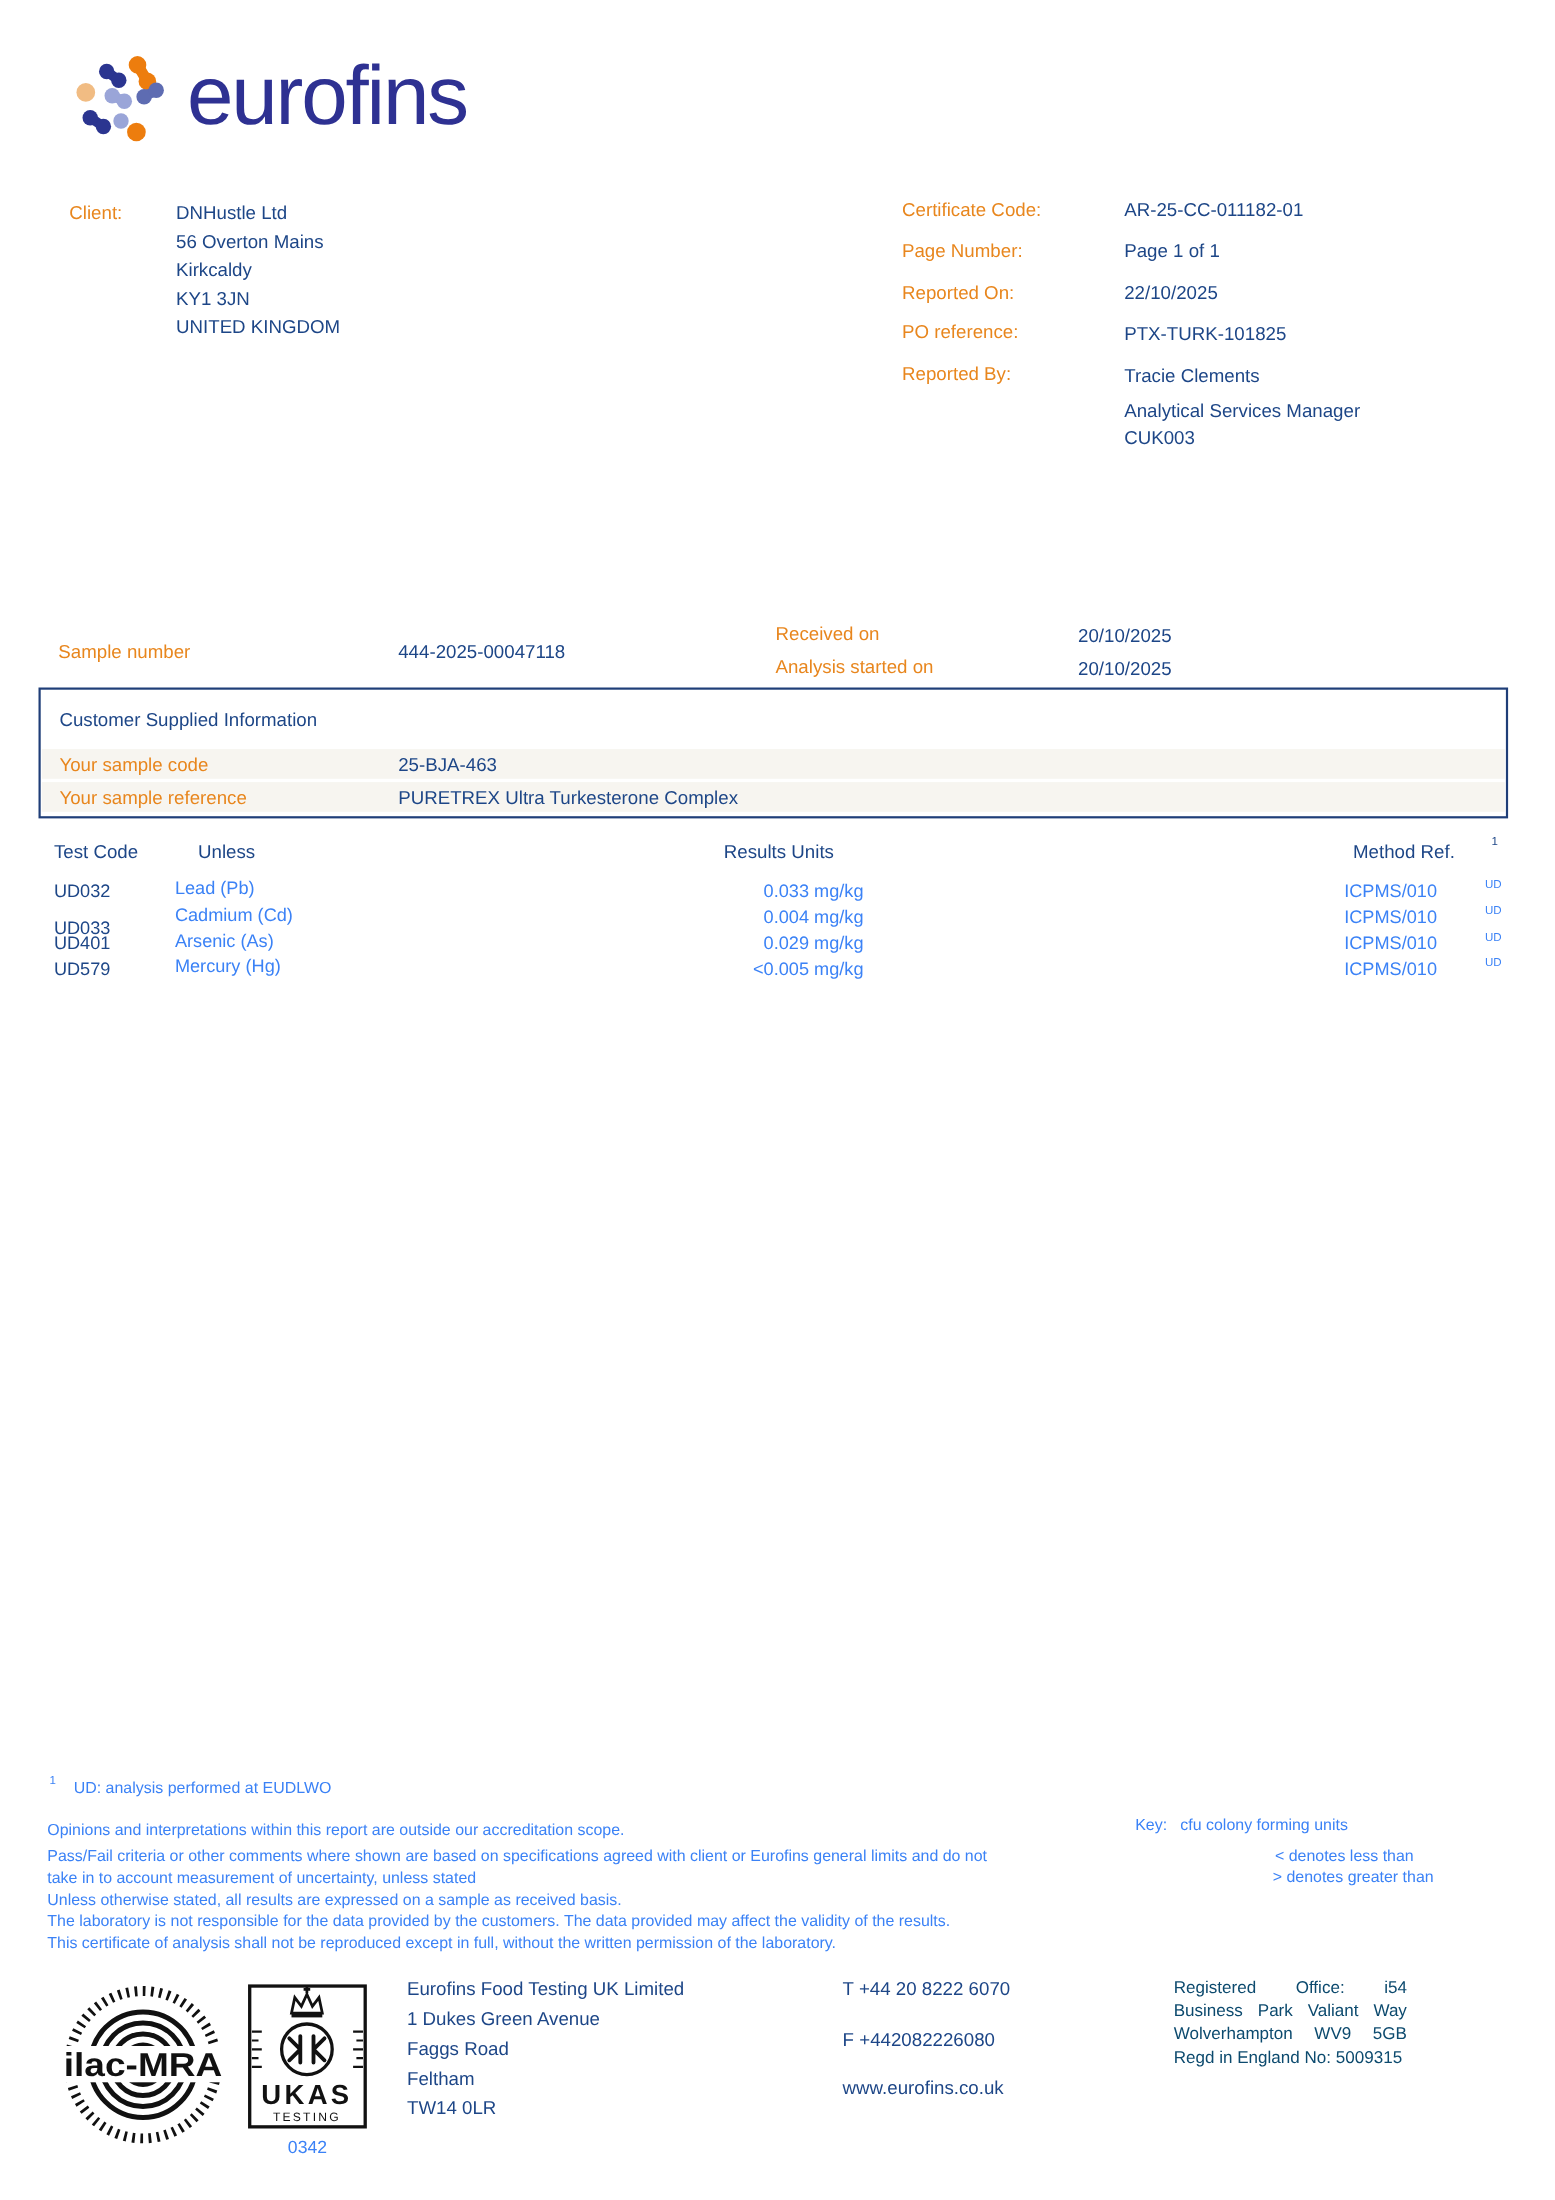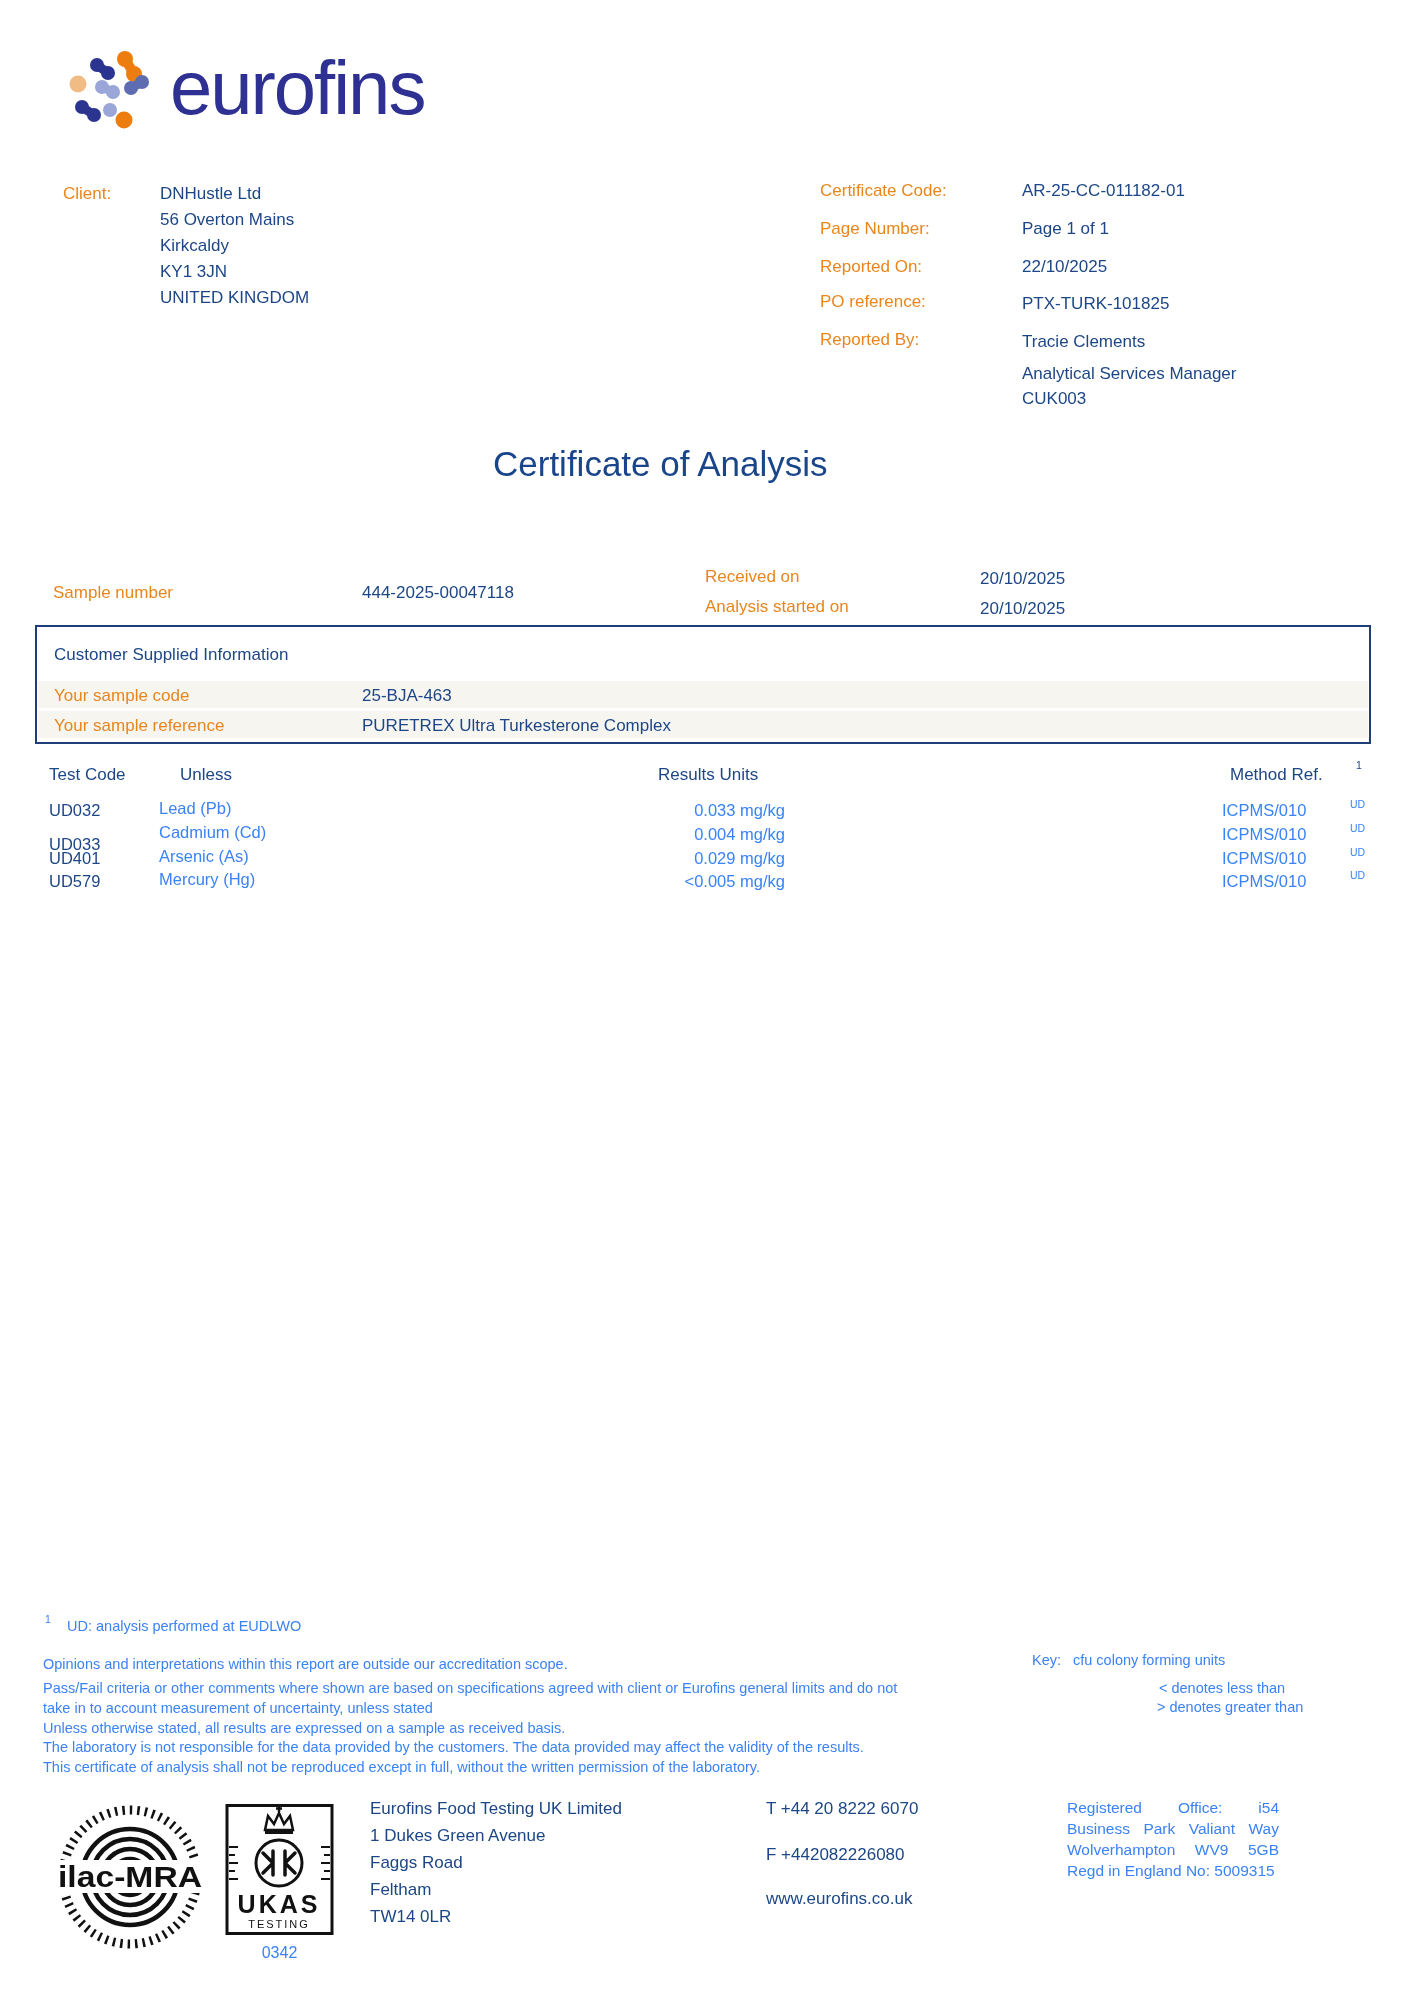--- a/index.html
+++ b/index.html
@@ -12,21 +12,21 @@
   .f17{font-size:17px;}
   .f16{font-size:16.5px;}
   .f14{font-size:14.5px;}
   .sup{font-size:10.5px;}
   .title{font-size:35px;color:#19458A;}
   .brand-word{font-size:76px;font-weight:500;letter-spacing:-2px;color:#2E3192;line-height:1;}
   .cust-box{position:absolute;left:35px;top:625px;width:1336px;height:119px;
             border:2.5px solid #1F3E78;background:#fff;box-sizing:border-box;}
   .band{position:absolute;left:38px;width:1330px;height:27px;background:#F7F5F0;}
   .result-cell{position:absolute;left:540px;width:245px;text-align:right;white-space:nowrap;}
-  .reg-line{position:absolute;left:1067px;width:212px;font-size:15.5px;color:#3b82f6;
+  .reg-line{position:absolute;left:1067px;width:212px;font-size:15.5px;color:#0c4a6e;
             text-align:justify;text-align-last:justify;white-space:normal;line-height:21px;}
   .reg-last{text-align-last:left;}
   .center{text-align:center;}
 </style>
 </head>
 <body>
 
 <div class="page">
 
   <svg class="abs" style="left:68px;top:50px;" width="96" height="82" viewBox="0 0 96 82">
@@ -66,21 +66,20 @@
   <div class="abs blue f17" style="left:1022px;top:219px;">Page 1 of 1</div>
   <div class="abs orange f17" style="left:820px;top:257px;">Reported On:</div>
   <div class="abs blue f17" style="left:1022px;top:257px;">22/10/2025</div>
   <div class="abs orange f17" style="left:820px;top:292px;">PO reference:</div>
   <div class="abs blue f17" style="left:1022px;top:294px;">PTX-TURK-101825</div>
   <div class="abs orange f17" style="left:820px;top:330px;">Reported By:</div>
   <div class="abs blue f17" style="left:1022px;top:332px;">Tracie Clements</div>
   <div class="abs blue f17" style="left:1022px;top:364px;">Analytical Services Manager</div>
   <div class="abs blue f17" style="left:1022px;top:389px;">CUK003</div>
 
-  <div class="abs title" style="left:493px;top:443px;">Certificate of Analysis</div>
 
   <div class="abs orange f17" style="left:53px;top:583px;">Sample number</div>
   <div class="abs blue f17" style="left:362px;top:583px;">444-2025-00047118</div>
   <div class="abs orange f17" style="left:705px;top:567px;">Received on</div>
   <div class="abs blue f17" style="left:980px;top:569px;">20/10/2025</div>
   <div class="abs orange f17" style="left:705px;top:597px;">Analysis started on</div>
   <div class="abs blue f17" style="left:980px;top:599px;">20/10/2025</div>
 
   <div class="cust-box"></div>
   <div class="band" style="top:681px;"></div>

